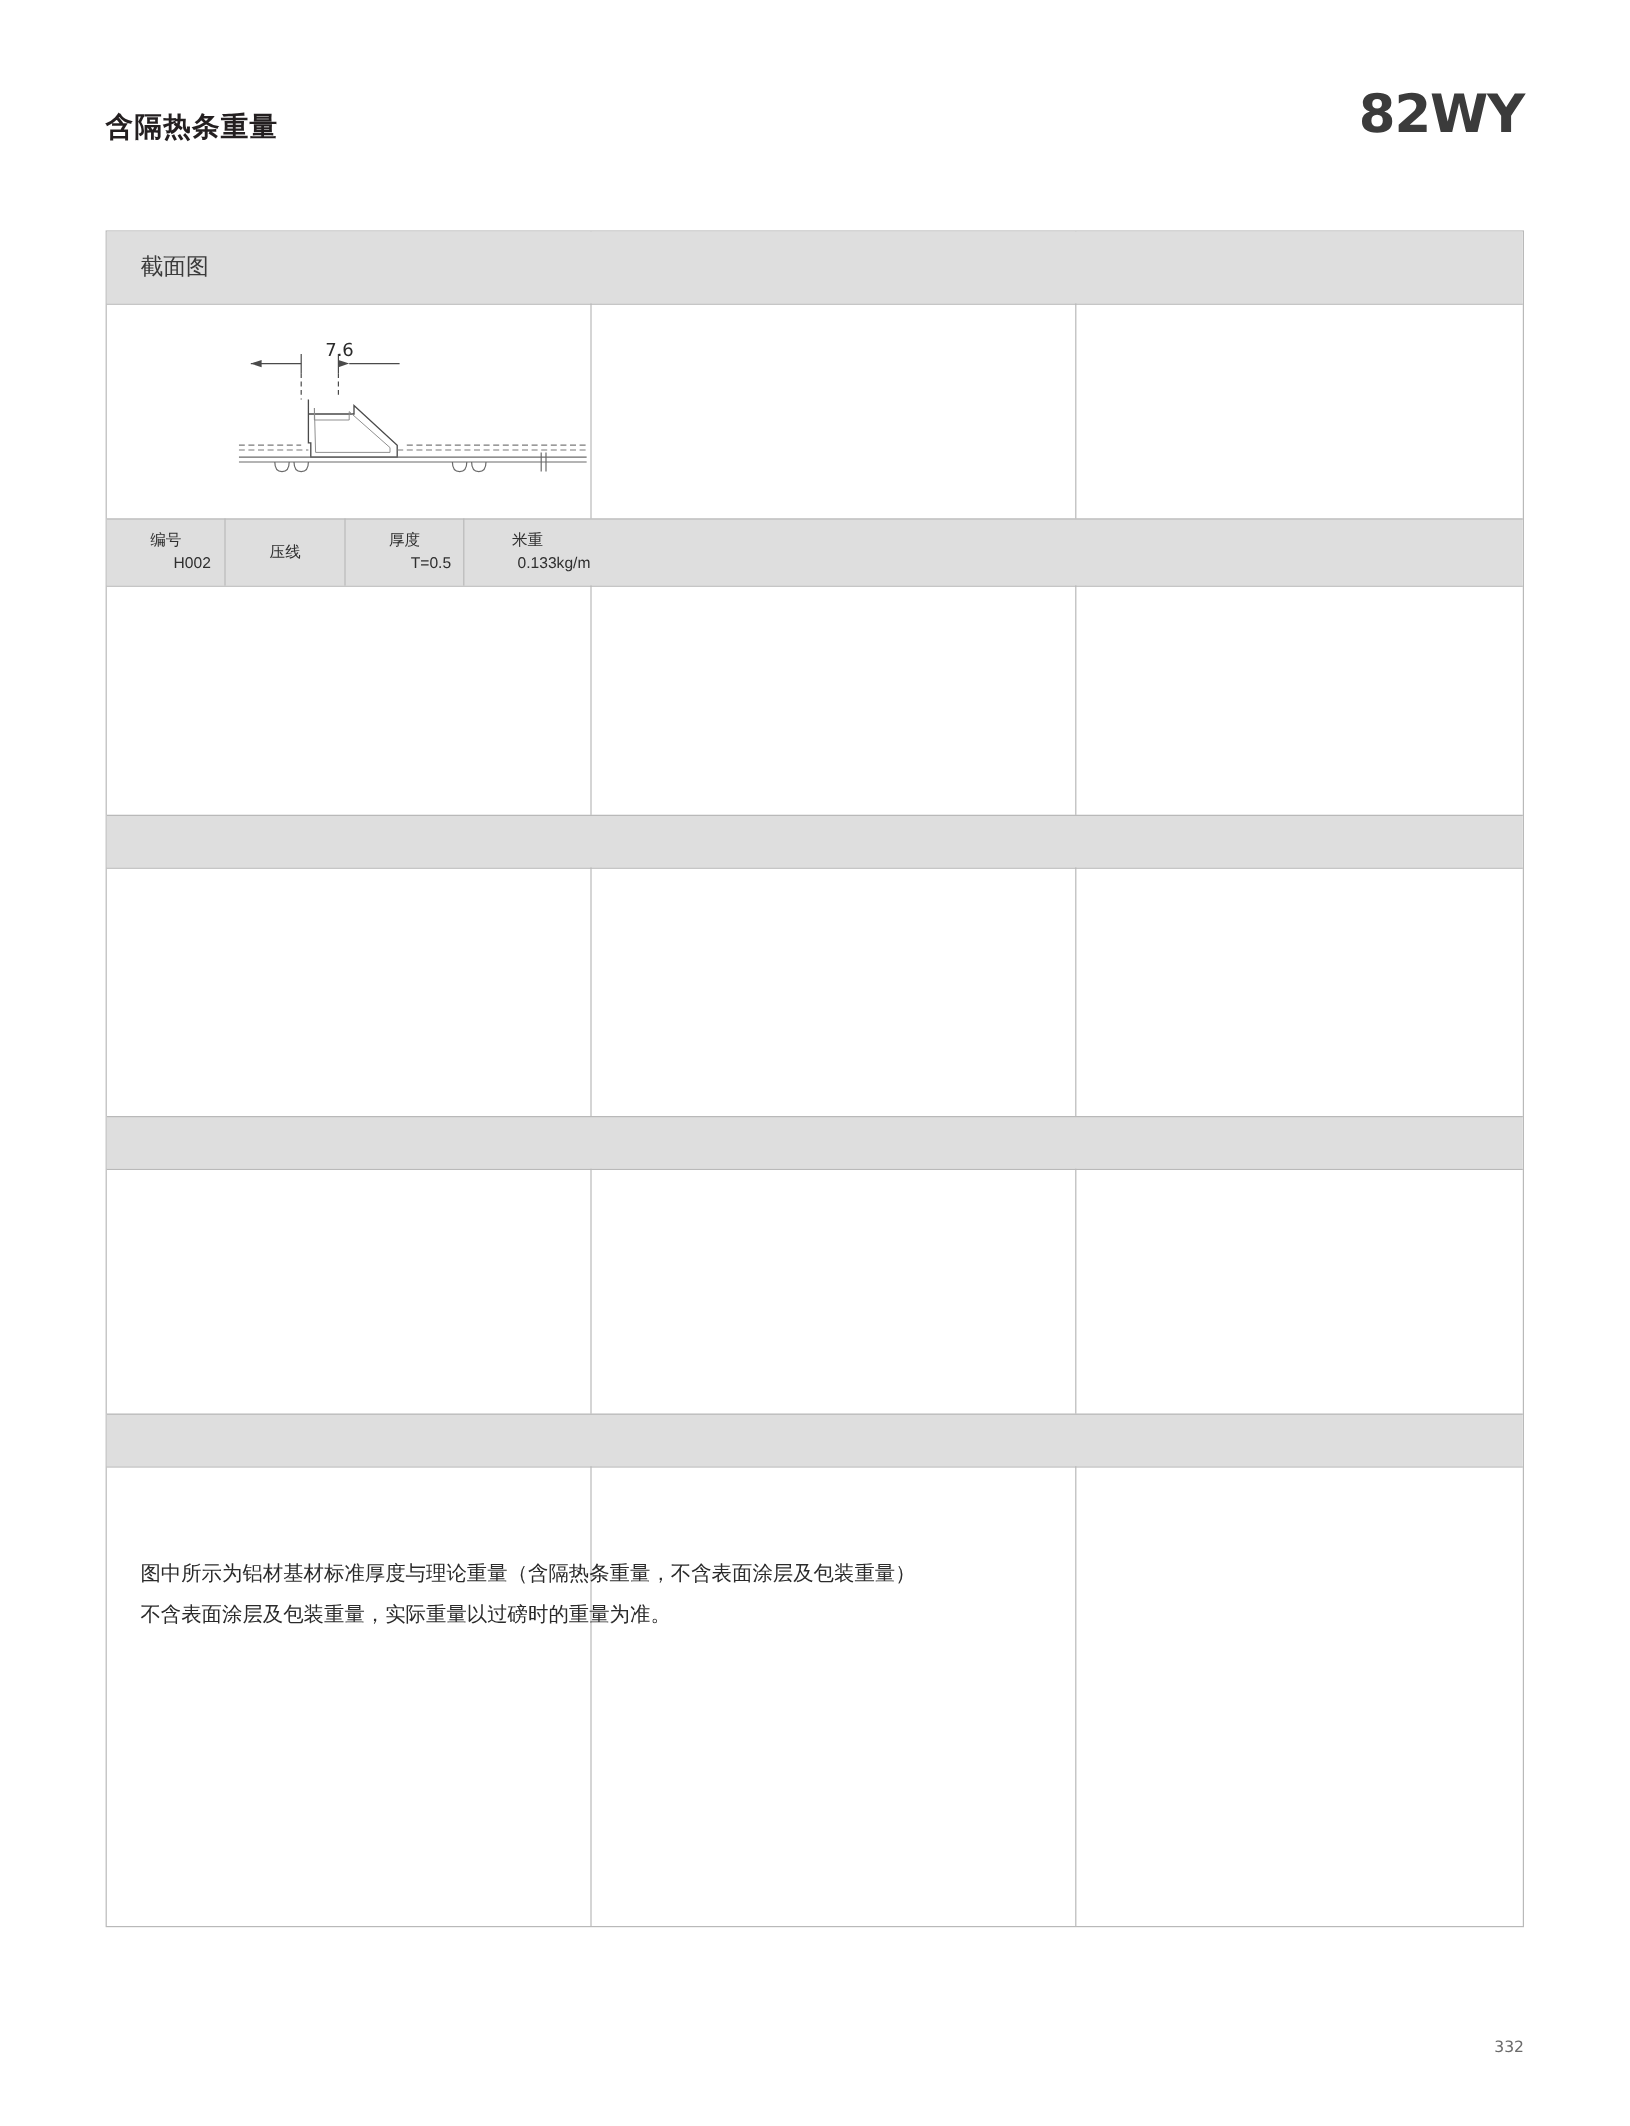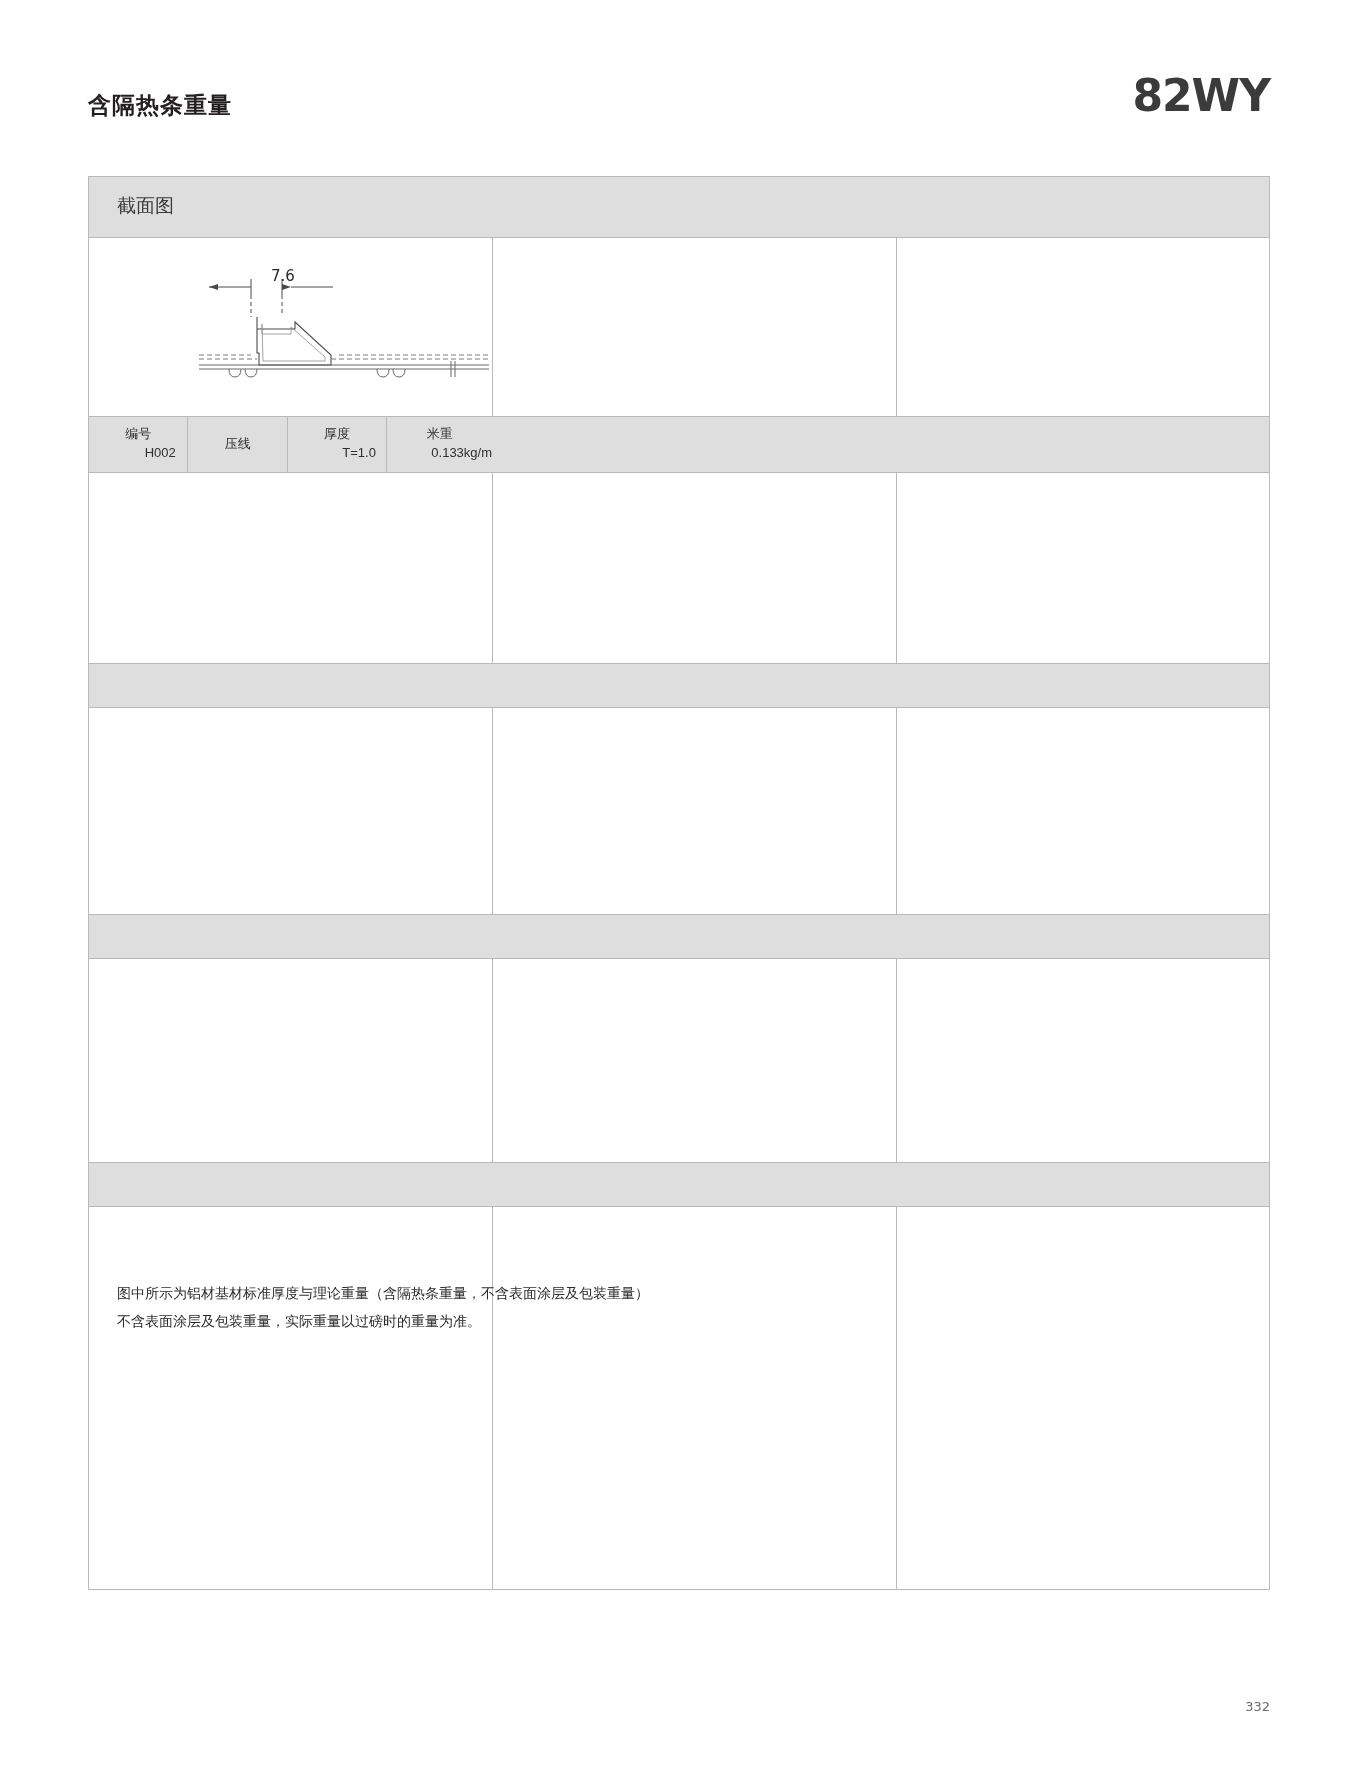--- a/index.html
+++ b/index.html
@@ -49,21 +49,21 @@
     letter-spacing: -1px;
     color: #3b3b3b;
     font-family: "DejaVu Sans", sans-serif;
     white-space: nowrap;
   }
 
   
   .table {
     position: absolute;
     left: 88px;
-    top: 176px;
+    top: 192px;
     width: 1182px;
     height: 1414px;
     border: 1px solid #b9b9b9;
     box-sizing: border-box;
   }
   .col-div {
     position: absolute;
     top: 0;
     bottom: 0;
     width: 1px;
@@ -136,21 +136,21 @@
   .spec-cell:last-child { border-right: none; }
   .spec-cell .l1 { white-space: nowrap; }
   .spec-cell .l2 { white-space: nowrap; margin-left: 44px; }
 
   
   .footnote {
     position: absolute;
     left: 28px;
     top: 1102px;
     width: 1100px;
-    font-size: 14px;
+    font-size: 17px;
     line-height: 2.0;
     color: #2b2b2b;
   }
   .footnote div { white-space: nowrap; }
 
   
   .page-number {
     position: absolute;
     right: 88px;
     bottom: 58px;
@@ -226,21 +226,21 @@
       <div class="spec-cell">
         <span class="l1">编号</span>
         <span class="l2">H002</span>
       </div>
       <div class="spec-cell">
         <span class="l1">压线</span>
         <span class="l2"></span>
       </div>
       <div class="spec-cell">
         <span class="l1">厚度</span>
-        <span class="l2">T=1.0</span>
+        <span class="l2">T=0.5</span>
       </div>
       <div class="spec-cell">
         <span class="l1">米重</span>
         <span class="l2">0.133kg/m</span>
       </div>
     </div>
 
     <div class="band band-2"></div>
     <div class="row-line" style="top:486px;"></div>
     <div class="row-line" style="top:530px;"></div>

